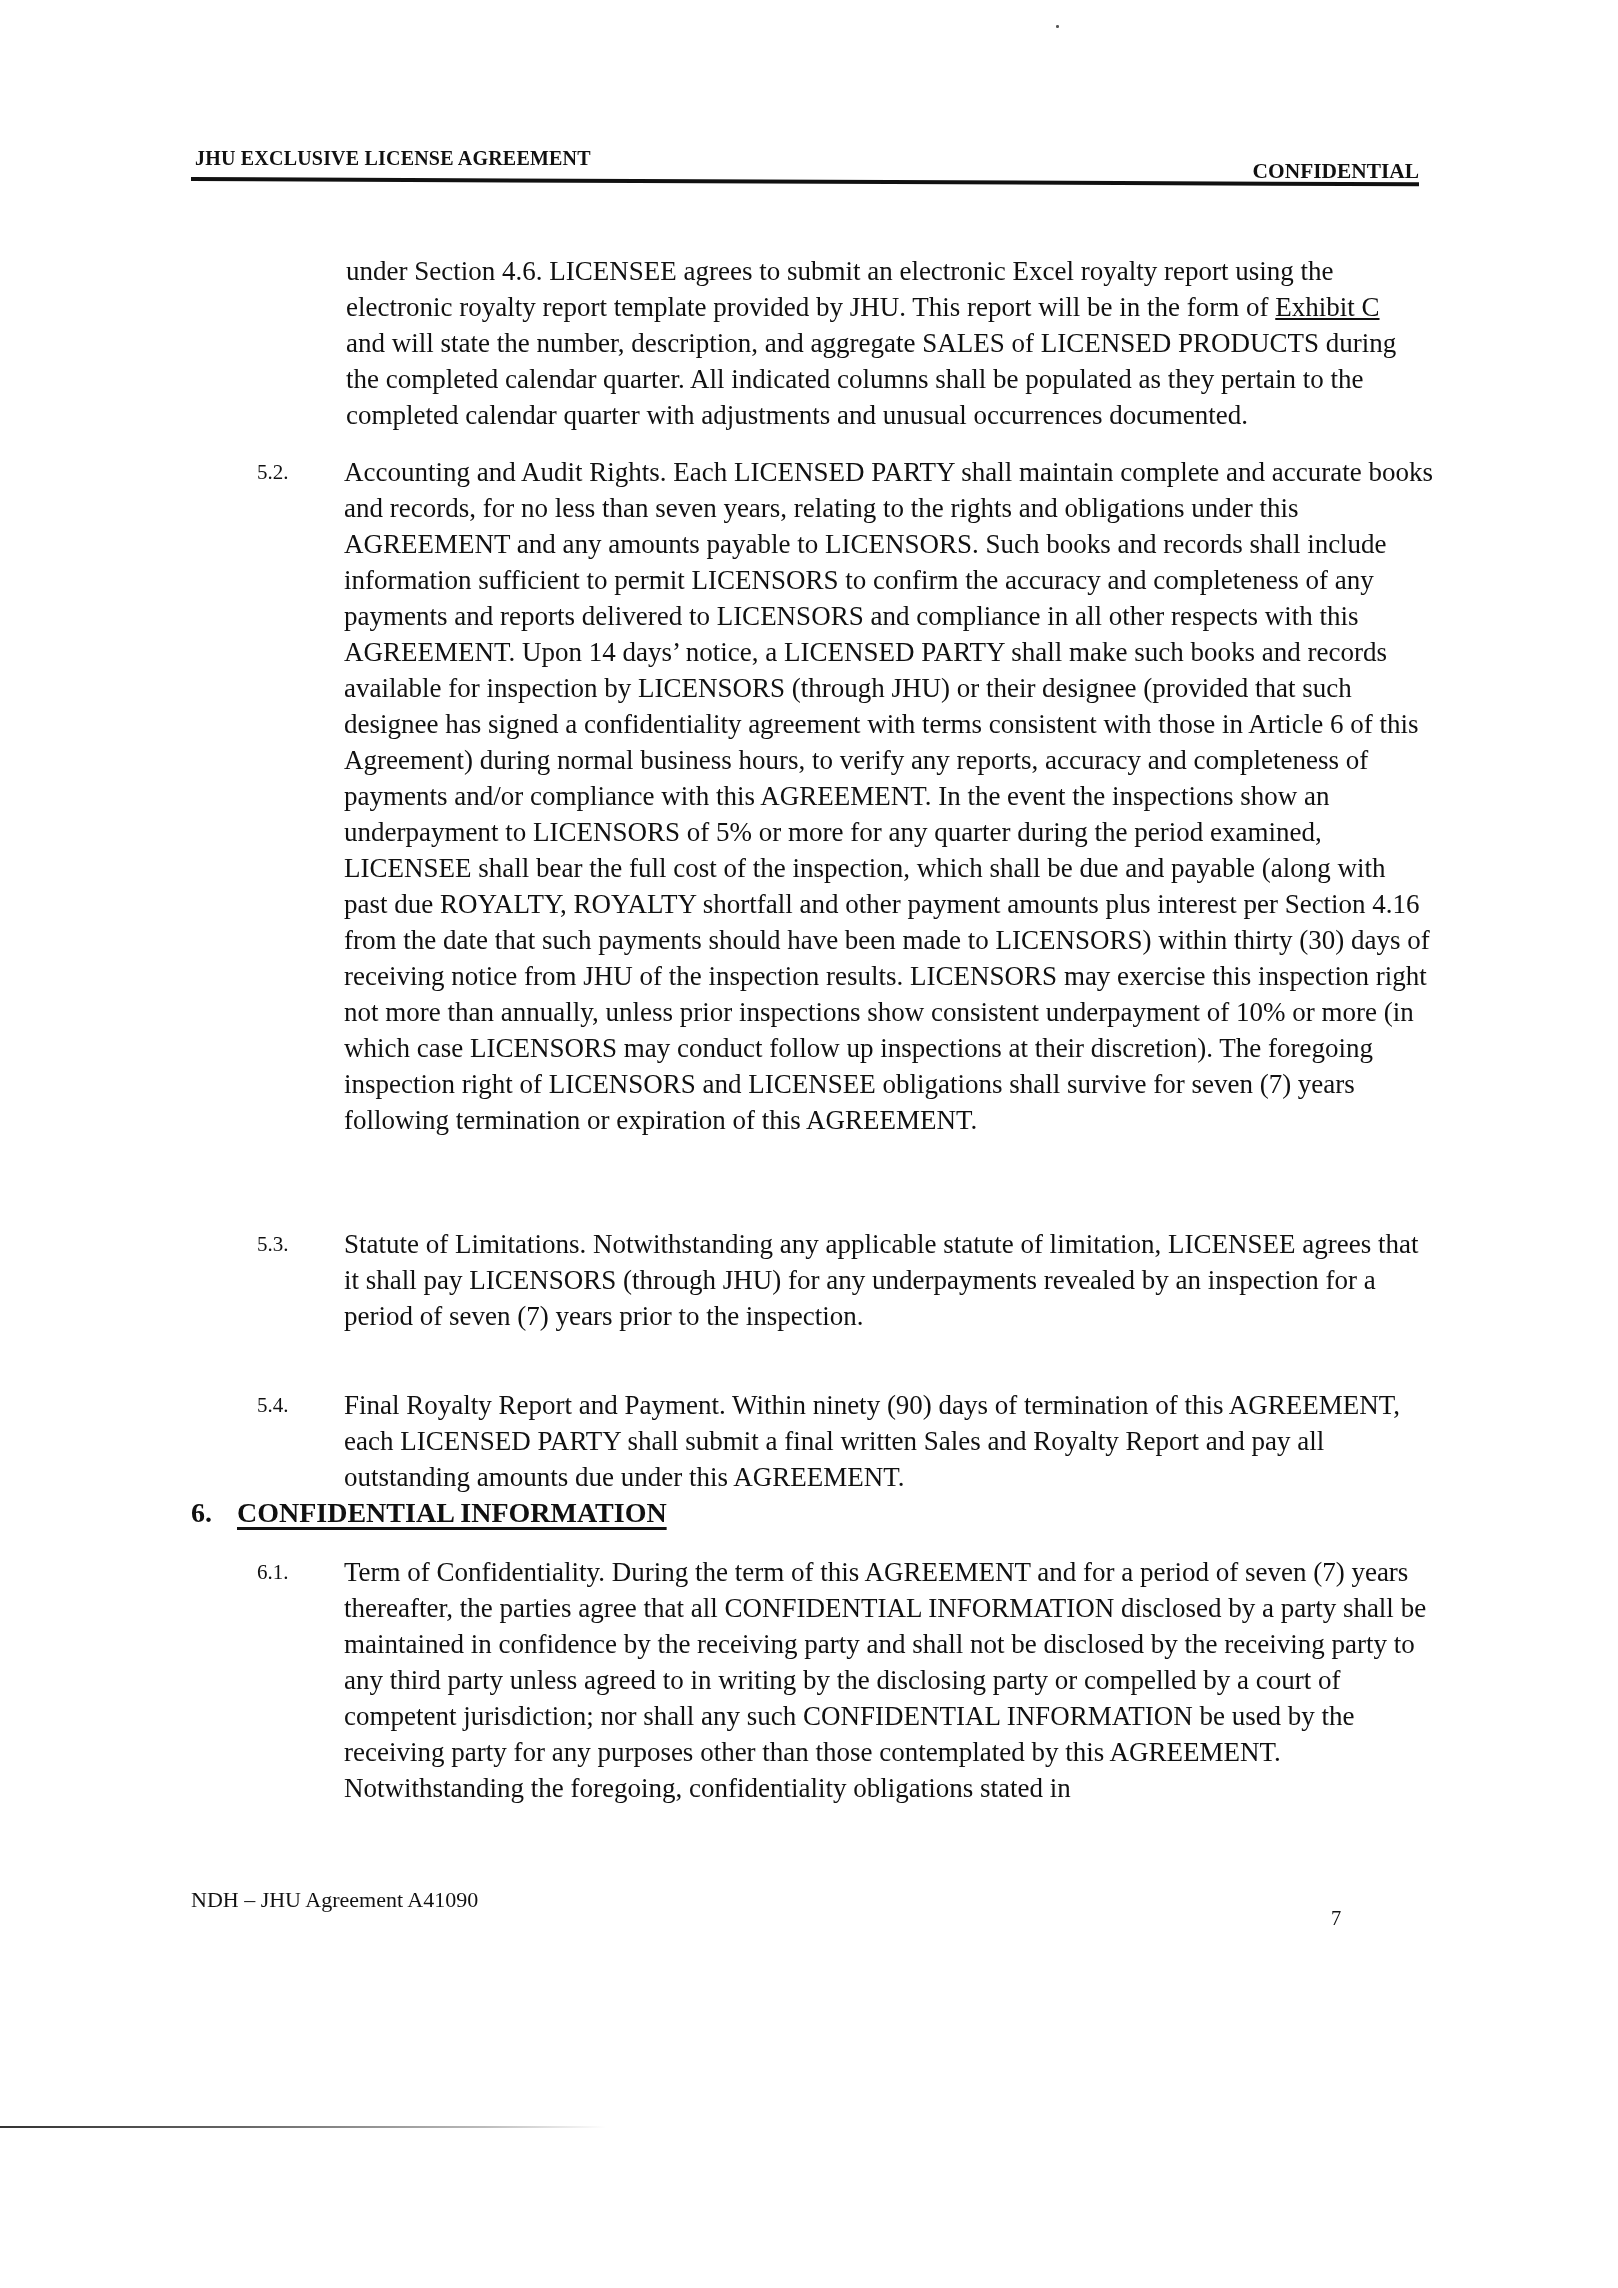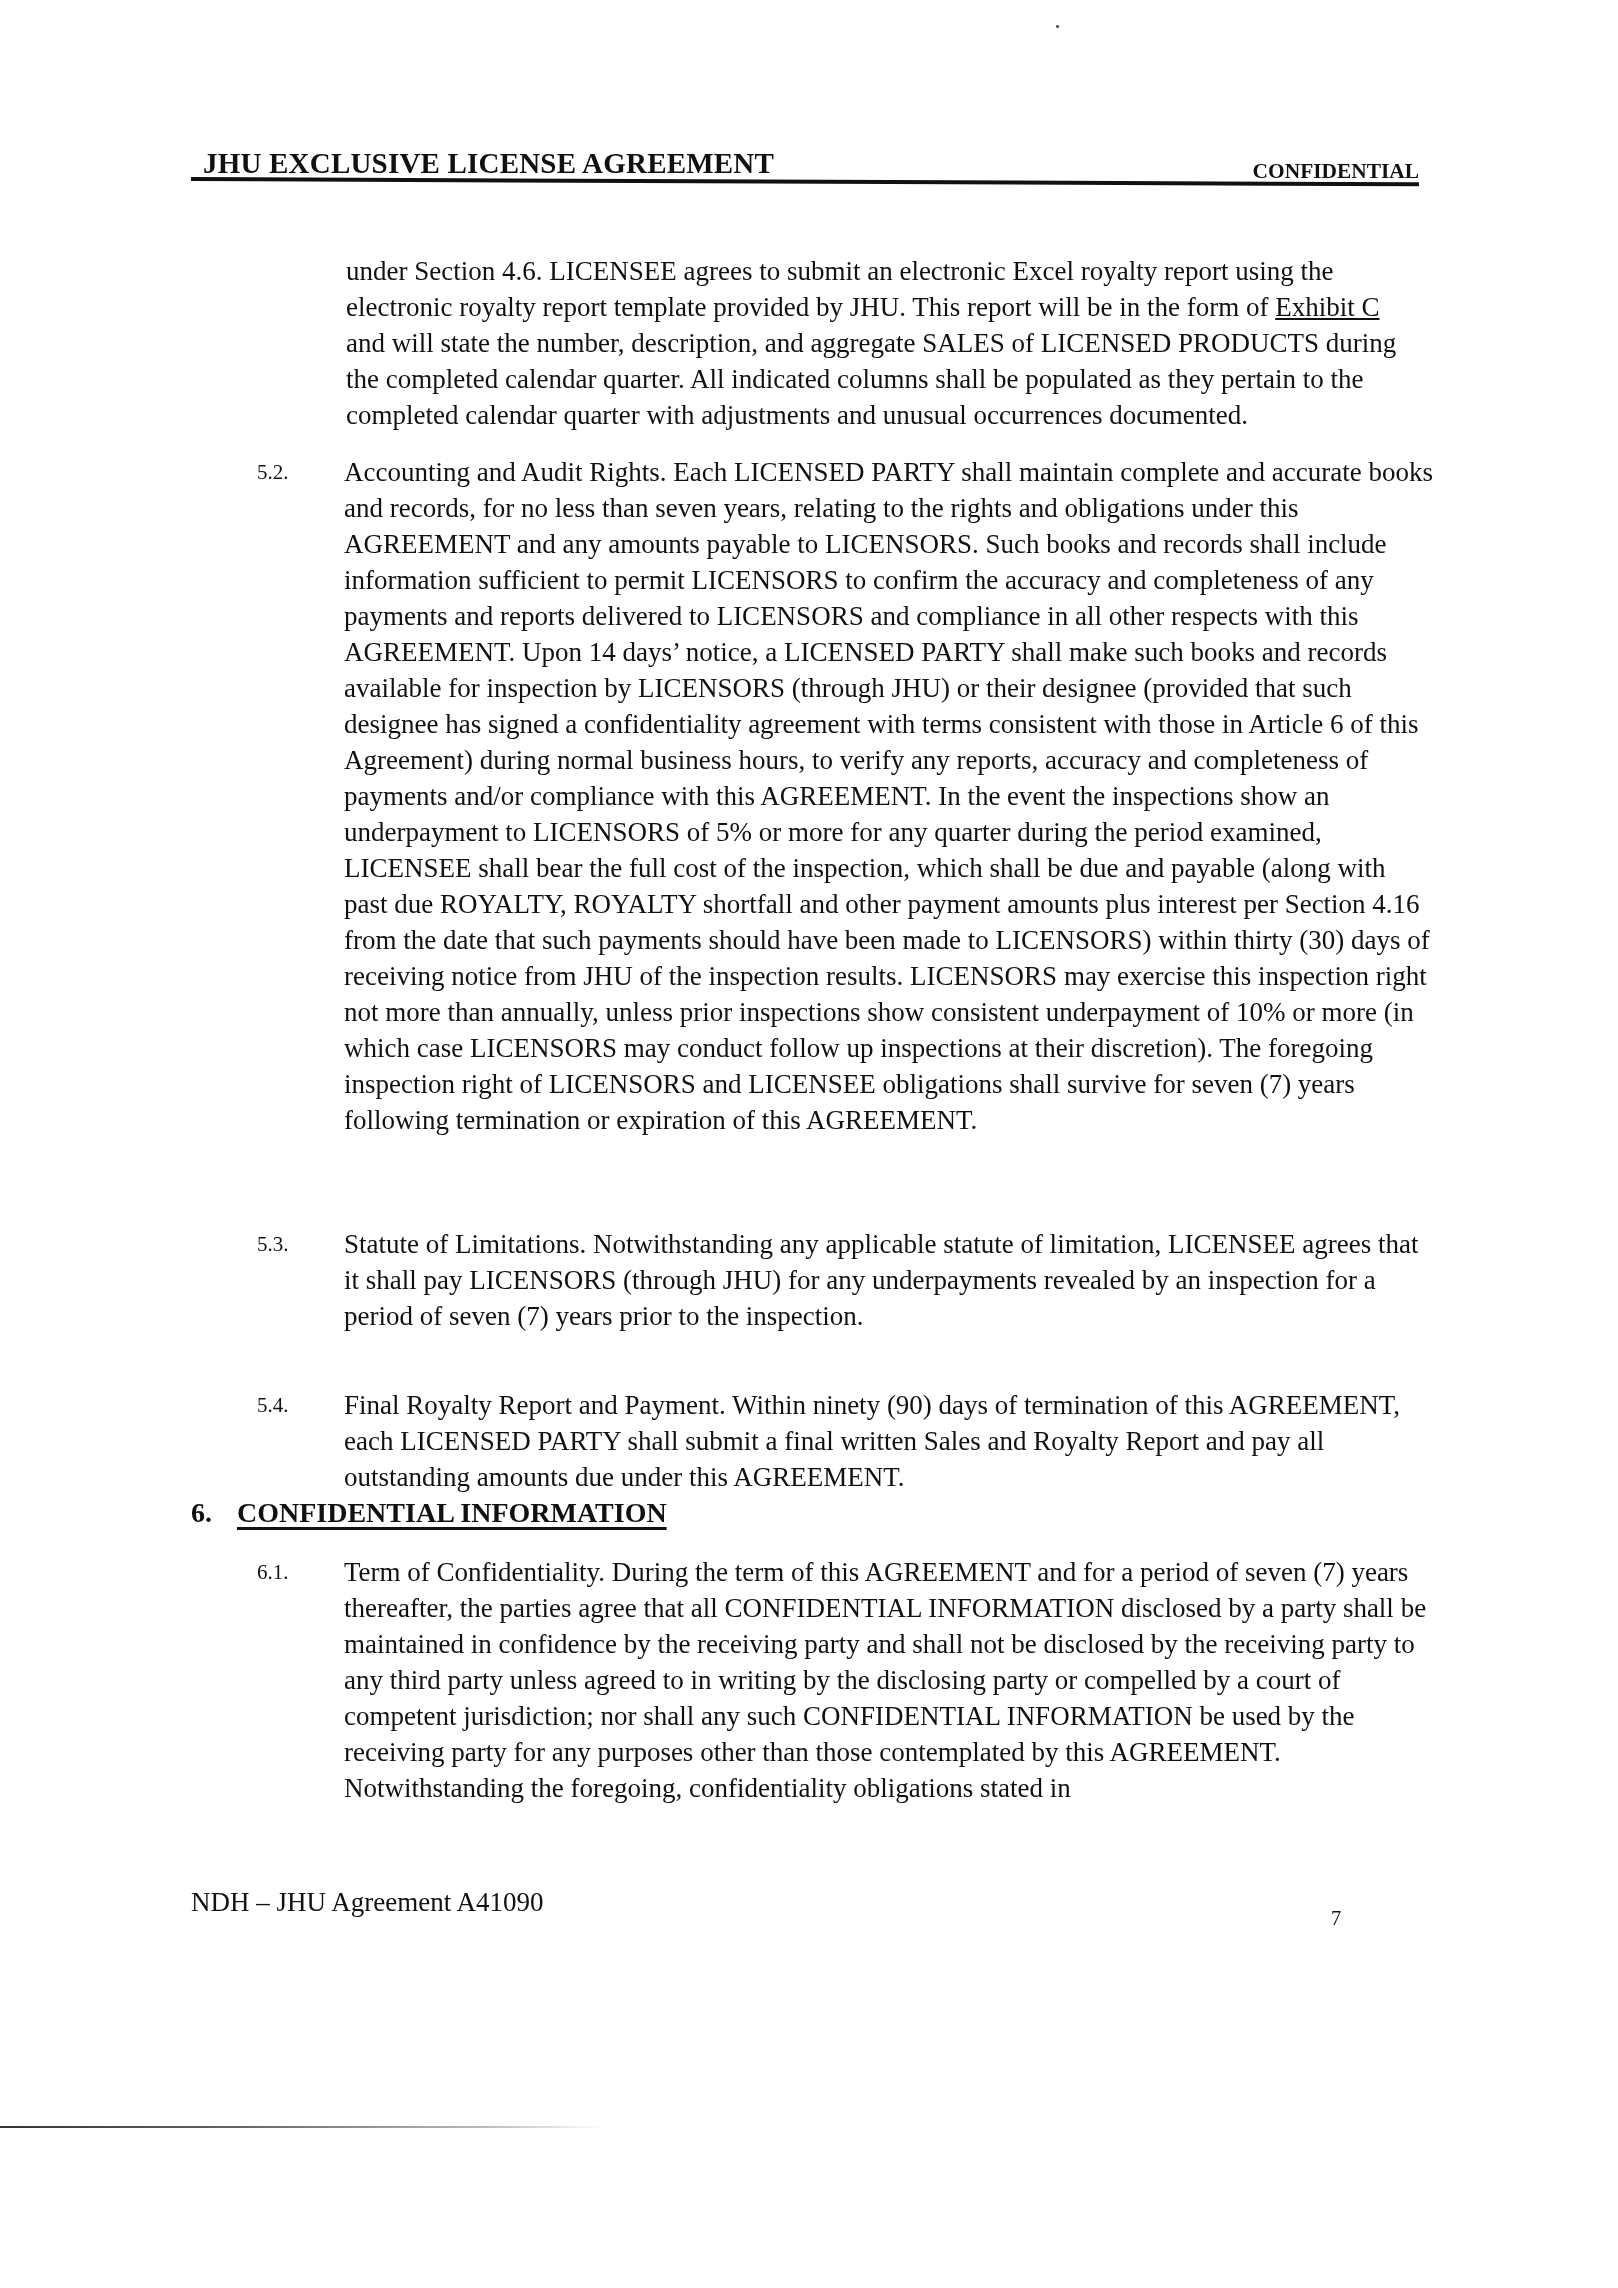--- a/index.html
+++ b/index.html
@@ -6,21 +6,21 @@
   body {
     width: 1618px; height: 2288px; position: relative; overflow: hidden;
     font-family: "Liberation Serif", "DejaVu Serif", serif;
     color: #111;
   }
   .speck { position: absolute; left: 1056px; top: 25px; width: 2.7px; height: 2.7px; background: #555; border-radius: 50%; }
   .header {
     position: absolute; left: 191px; top: 143px; width: 1228px; height: 39px;
   }
   .header-left {
-    position: absolute; left: 12px; top: 3.6px; font-weight: bold; font-size: 29px; letter-spacing: 0.2px;
+    position: absolute; left: 4px; top: 3.6px; font-weight: bold; font-size: 20px; letter-spacing: 0.2px;
   }
   .header-right {
     position: absolute; right: 0; top: 16px; font-weight: bold; font-size: 21.4px; margin-left: 14px;
   }
   .header-rule {
     position: absolute; left: 191px; top: 177px; width: 1228px; height: 3.6px; background: #111;
     transform: rotate(0.25deg); transform-origin: left center;
   }
   .body-text { font-size: 27px; line-height: 36px; }
   .para {
@@ -37,21 +37,21 @@
   .s52 { top: 454px; }
   .s53 { top: 1226px; }
   .s54 { top: 1387px; }
   .art6 {
     position: absolute; left: 191px; top: 1497px; font-size: 28px; font-weight: bold;
   }
   .art6 .num { display: inline-block; width: 46px; }
   .art6 .title { text-decoration: underline; text-decoration-thickness: 2.7px; text-underline-offset: 4.5px; }
   .s61 { top: 1554px; left: 257px; }
   .footer-left {
-    position: absolute; left: 191px; top: 1887px; font-size: 27px;
+    position: absolute; left: 191px; top: 1887px; font-size: 22px;
   }
   .footer-right {
     position: absolute; left: 1331px; top: 1907px; font-size: 20.5px;
   }
   .scan-line {
     position: absolute; left: 0; top: 2126px; width: 606px; height: 1.8px;
     background: linear-gradient(to right, #333 0%, #666 40%, #bbb 80%, rgba(255,255,255,0) 100%);
   }
 </style>
 </head>

